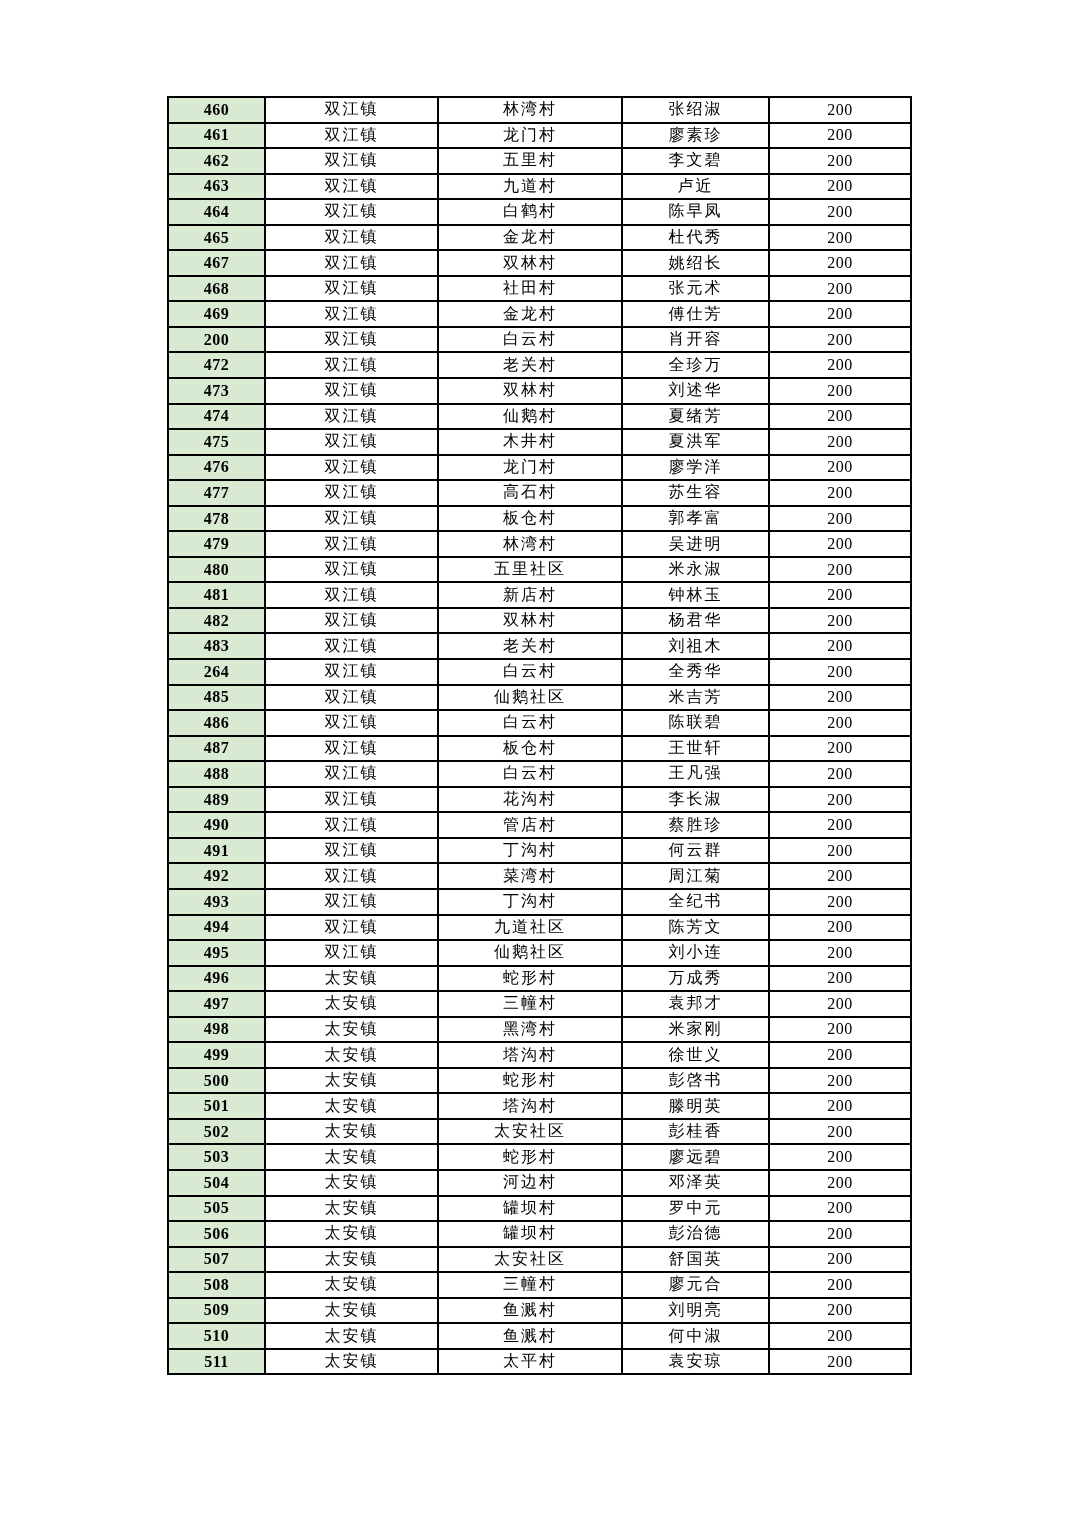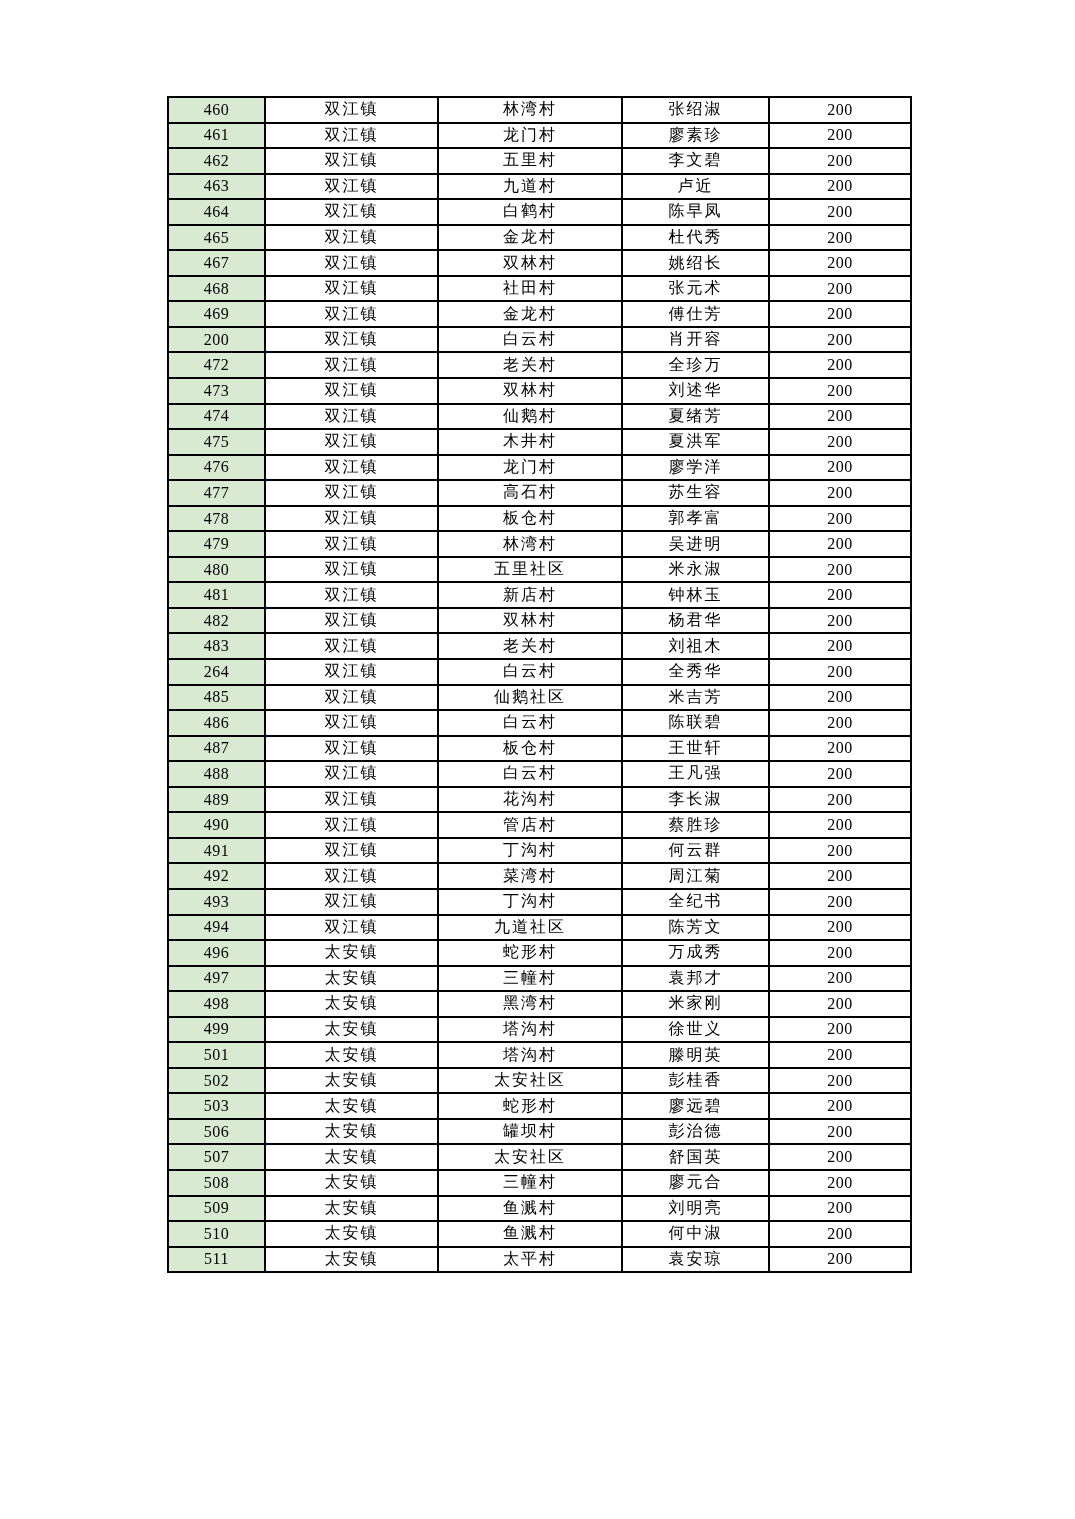--- a/index.html
+++ b/index.html
@@ -43,20 +43,21 @@
     vertical-align: middle;
     font-size: 16px;
     color: #000;
     overflow: hidden;
     white-space: nowrap;
     padding: 0;
   }
   td.cell-serial {
     background: var(--accent);
     letter-spacing: 0.5px;
+    font-weight: bold;
   }
   td.cjk { letter-spacing: 2px; }
   td.cell-amount { letter-spacing: 0.5px; }
   td.align-left { text-align: left; padding-left: 3px; }
 </style>
 </head>
 <body>
 
 <div class="page">
   <div class="table-wrap">
@@ -294,20 +295,27 @@
     <td class="cell-amount">200</td>
   </tr>
           <tr>
     <td class="cell-serial">494</td>
     <td class="cjk cell-town">双江镇</td>
     <td class="cjk cell-village">九道社区</td>
     <td class="cjk cell-person-name">陈芳文</td>
     <td class="cell-amount">200</td>
   </tr>
           <tr>
+    <td class="cell-serial">495</td>
+    <td class="cjk cell-town">双江镇</td>
+    <td class="cjk cell-village">仙鹅社区</td>
+    <td class="cjk cell-person-name">刘小连</td>
+    <td class="cell-amount">200</td>
+  </tr>
+          <tr>
     <td class="cell-serial">496</td>
     <td class="cjk cell-town">太安镇</td>
     <td class="cjk cell-village">蛇形村</td>
     <td class="cjk cell-person-name">万成秀</td>
     <td class="cell-amount">200</td>
   </tr>
           <tr>
     <td class="cell-serial">497</td>
     <td class="cjk cell-town">太安镇</td>
     <td class="cjk cell-village">三幢村</td>
@@ -322,38 +330,59 @@
     <td class="cell-amount">200</td>
   </tr>
           <tr>
     <td class="cell-serial">499</td>
     <td class="cjk cell-town">太安镇</td>
     <td class="cjk cell-village">塔沟村</td>
     <td class="cjk cell-person-name">徐世义</td>
     <td class="cell-amount">200</td>
   </tr>
           <tr>
+    <td class="cell-serial">500</td>
+    <td class="cjk cell-town">太安镇</td>
+    <td class="cjk cell-village">蛇形村</td>
+    <td class="cjk cell-person-name">彭啓书</td>
+    <td class="cell-amount">200</td>
+  </tr>
+          <tr>
     <td class="cell-serial">501</td>
     <td class="cjk cell-town">太安镇</td>
     <td class="cjk cell-village">塔沟村</td>
     <td class="cjk cell-person-name">滕明英</td>
     <td class="cell-amount">200</td>
   </tr>
           <tr>
     <td class="cell-serial">502</td>
     <td class="cjk cell-town">太安镇</td>
     <td class="cjk cell-village">太安社区</td>
     <td class="cjk cell-person-name">彭桂香</td>
     <td class="cell-amount">200</td>
   </tr>
           <tr>
     <td class="cell-serial">503</td>
     <td class="cjk cell-town">太安镇</td>
     <td class="cjk cell-village">蛇形村</td>
     <td class="cjk cell-person-name">廖远碧</td>
+    <td class="cell-amount">200</td>
+  </tr>
+          <tr>
+    <td class="cell-serial">504</td>
+    <td class="cjk cell-town">太安镇</td>
+    <td class="cjk cell-village">河边村</td>
+    <td class="cjk cell-person-name">邓泽英</td>
+    <td class="cell-amount">200</td>
+  </tr>
+          <tr>
+    <td class="cell-serial">505</td>
+    <td class="cjk cell-town">太安镇</td>
+    <td class="cjk cell-village">罐坝村</td>
+    <td class="cjk cell-person-name">罗中元</td>
     <td class="cell-amount">200</td>
   </tr>
           <tr>
     <td class="cell-serial">506</td>
     <td class="cjk cell-town">太安镇</td>
     <td class="cjk cell-village">罐坝村</td>
     <td class="cjk cell-person-name">彭治德</td>
     <td class="cell-amount">200</td>
   </tr>
           <tr>

